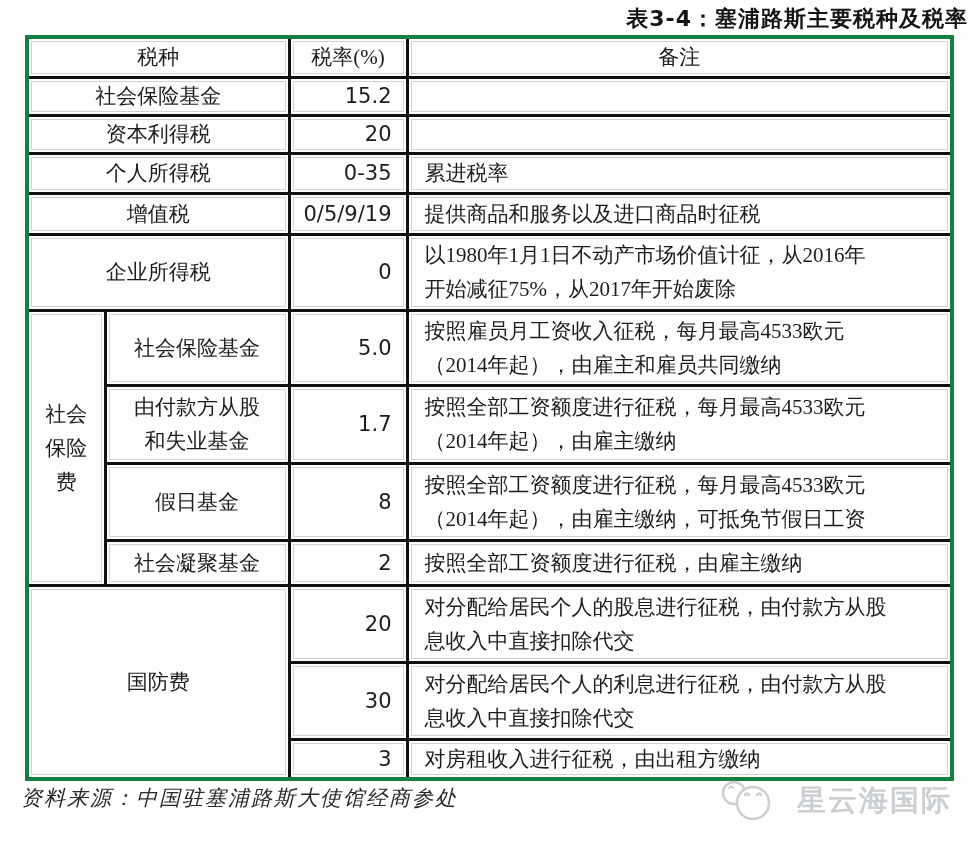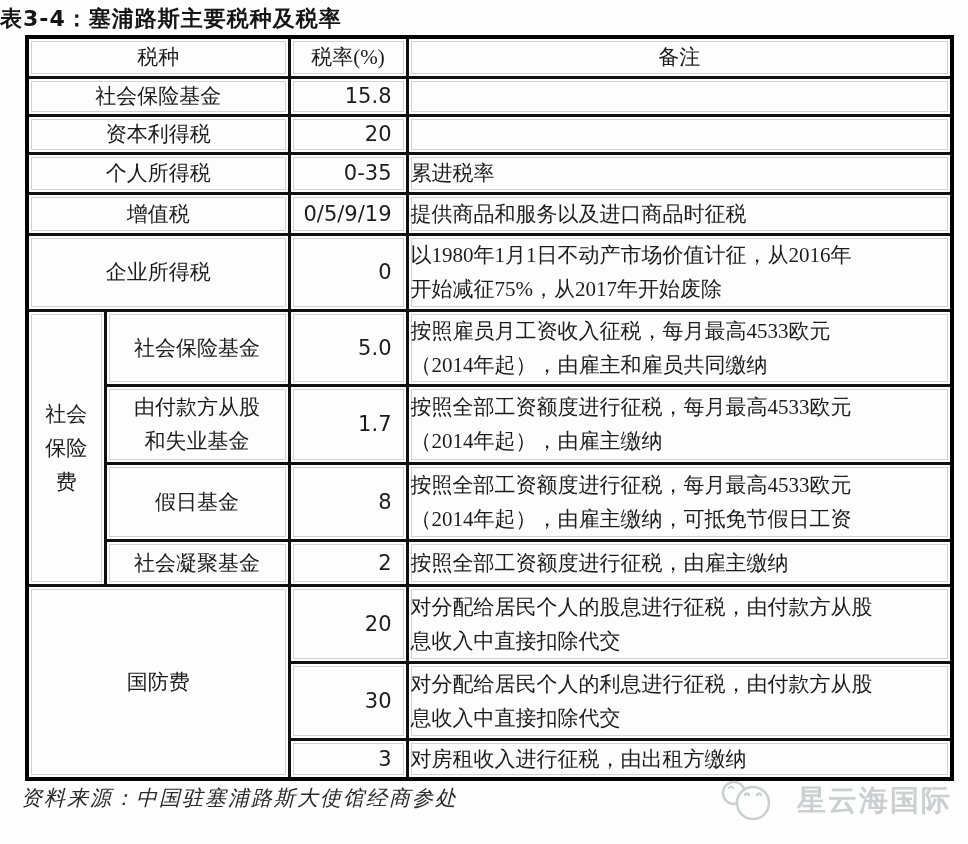--- a/index.html
+++ b/index.html
@@ -9,52 +9,52 @@
     font-family: "Liberation Serif", "DejaVu Serif", serif;
     color: #1c1c1c;
     overflow: hidden;
     position: relative;
   }
   .page { position: absolute; inset: 0; }
 
   .title {
     position: absolute;
     top: 4px; left: 0; width: 100%;
-    text-align: left;
+    text-align: right;
     font-family: "DejaVu Sans", "Liberation Sans", sans-serif;
     font-weight: bold;
     font-size: 22px;
     letter-spacing: 1px;
     color: #151515;
   }
 
   table.tax-table {
     position: absolute;
     top: 35px; left: 25px;
     width: 925px;
     border-collapse: collapse;
     table-layout: fixed;
     background: #fdfdfd;
-    border: 4px solid #000000;
+    border: 4px solid #15803d;
   }
   table.tax-table td {
     border: 3px solid #101010;
     box-shadow: inset 0 0 0 2px #ffffff, inset 0 0 0 3px #d2d2d2;
     font-size: 21px;
     line-height: 34px;
     vertical-align: middle;
     white-space: pre-line;
     overflow: hidden;
   }
   td.c-name   { text-align: center; }
   td.c-group  { text-align: center; }
   td.c-rate   { text-align: right; padding-right: 14px;
                 font-family: "DejaVu Sans", "Liberation Sans", sans-serif;
                 font-size: 22px; }
-  td.c-note   { text-align: left; padding-left: 2px; padding-right: 6px; }
+  td.c-note   { text-align: left; padding-left: 16px; padding-right: 6px; }
   td.c-head   { text-align: center; font-size: 22px; }
   td.c-head-rate { text-align: center; font-size: 22px;
                    font-family: "Liberation Serif", serif; padding-right: 0; }
 
   tr.h40 { height: 40px; } tr.h38 { height: 38px; } tr.h41 { height: 41px; }
   tr.h45 { height: 45px; } tr.h75 { height: 75px; } tr.h76 { height: 76px; }
   tr.h77 { height: 77px; } tr.h78 { height: 78px; }
 
   .source-note {
     position: absolute;
@@ -98,21 +98,21 @@
 
     <tbody>
         <tr class="h40">
       <td colspan="2" class="c-head">税种</td>
       <td class="c-head-rate">税率(%)</td>
       <td class="c-head">备注</td>
     </tr>
 
     <tr class="h38">
       <td colspan="2" class="c-name">社会保险基金</td>
-      <td class="c-rate">15.8</td>
+      <td class="c-rate">15.2</td>
       <td class="c-note"></td>
     </tr>
     <tr class="h38">
       <td colspan="2" class="c-name">资本利得税</td>
       <td class="c-rate">20</td>
       <td class="c-note"></td>
     </tr>
     <tr class="h40">
       <td colspan="2" class="c-name">个人所得税</td>
       <td class="c-rate">0-35</td>

